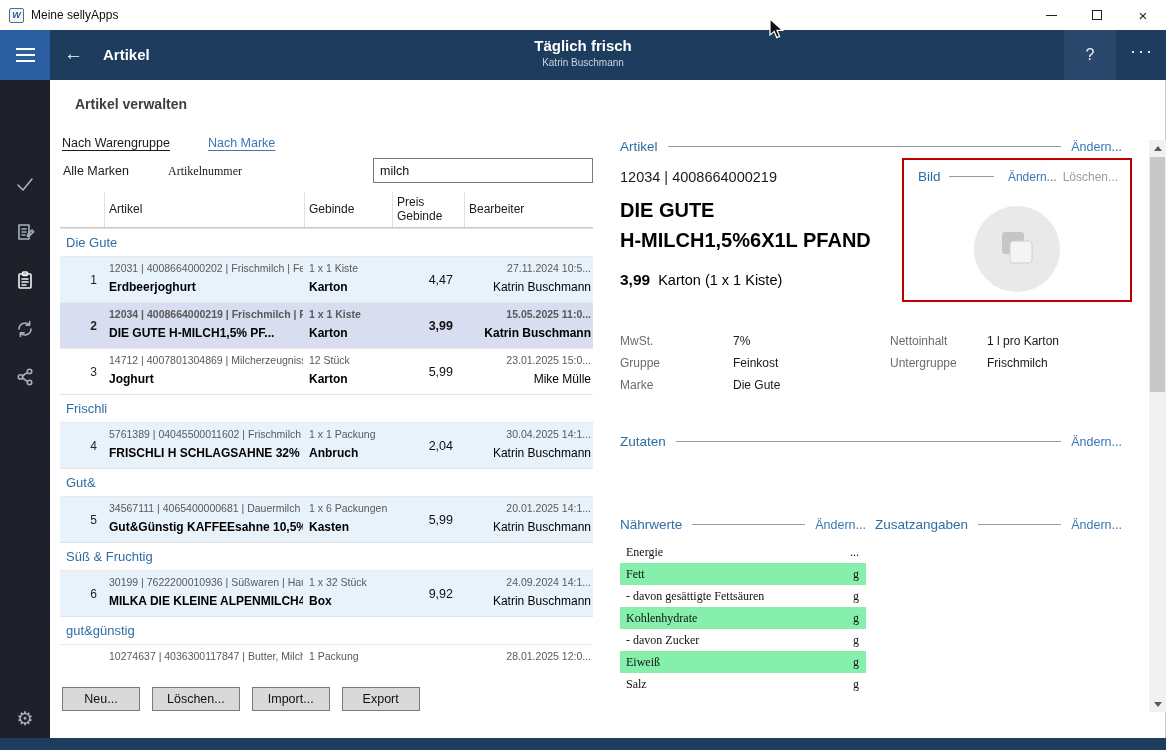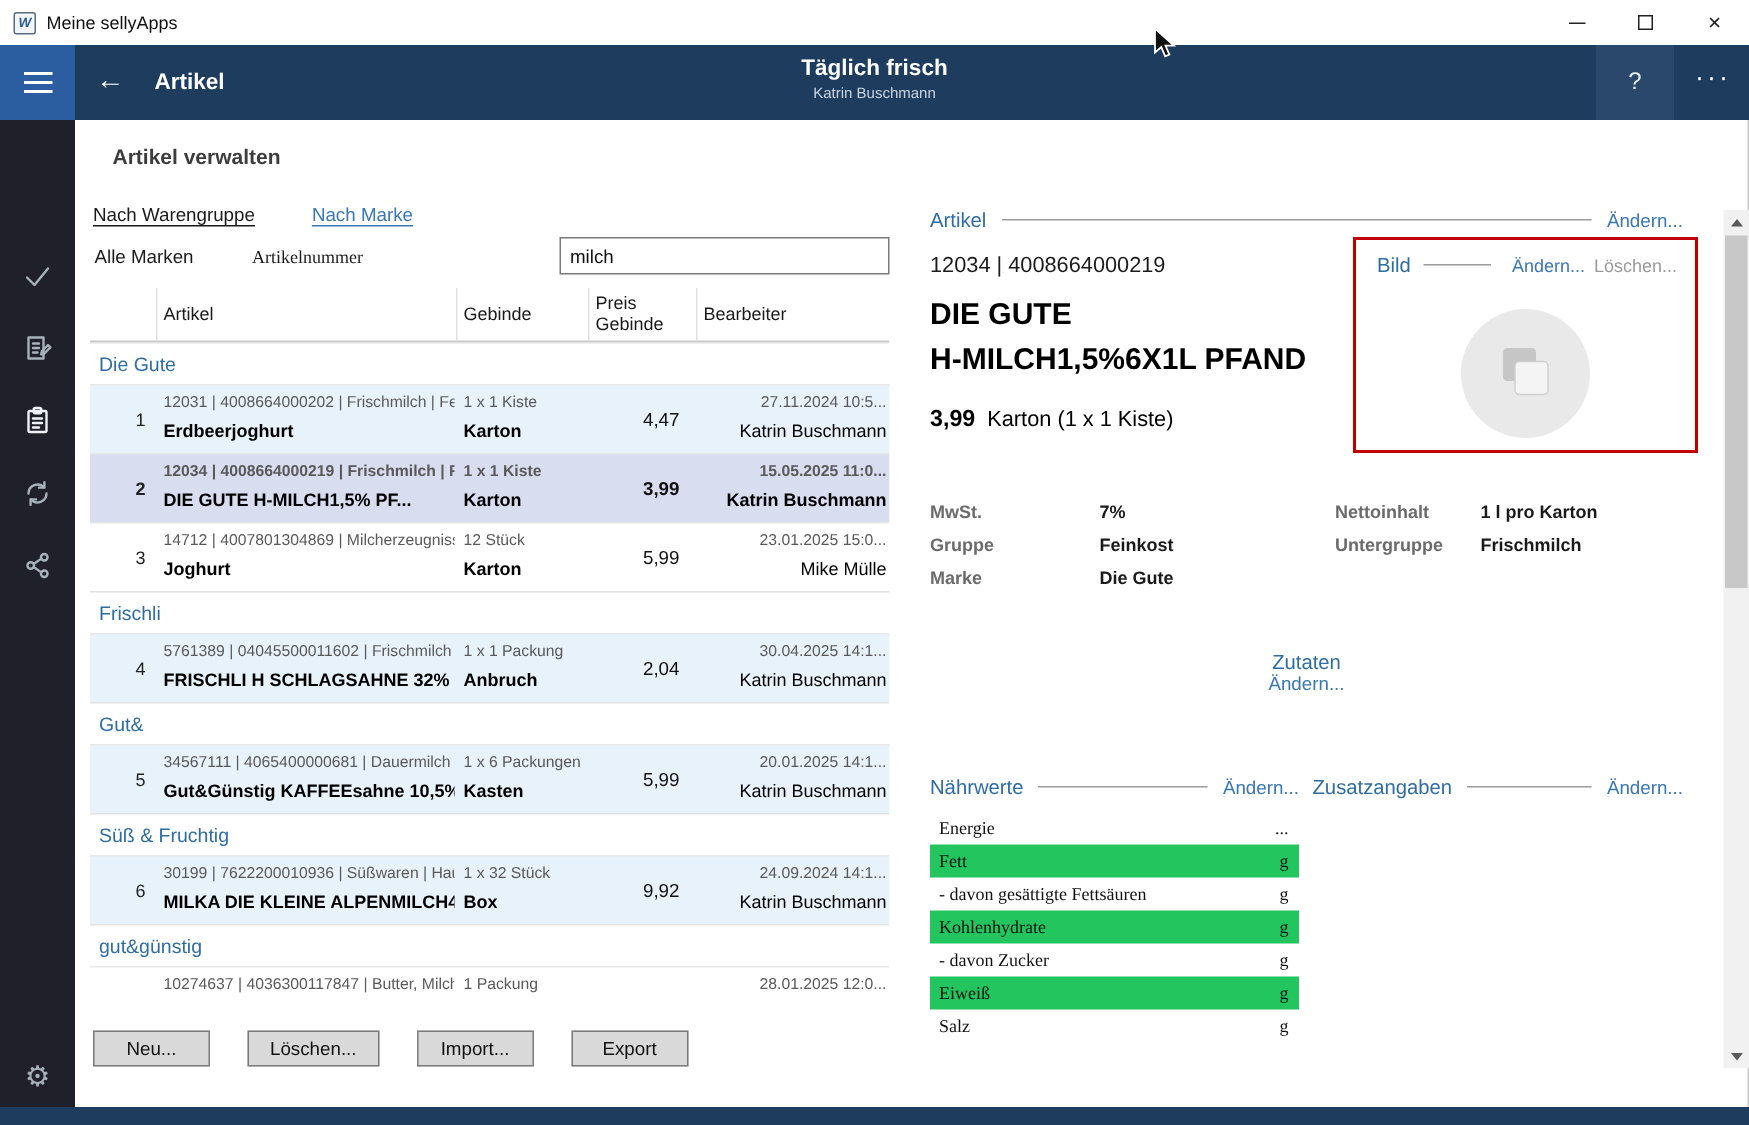--- a/index.html
+++ b/index.html
@@ -76,56 +76,56 @@
     font-size:12px; color:#222; }
   .c-two { padding:5px 2px 0 4px; overflow:hidden; }
   .c-meta { font-size:10.5px; color:#595959; white-space:nowrap; overflow:hidden; }
   .c-name { font-size:12px; color:#000; margin-top:6px; white-space:nowrap; overflow:hidden;font-weight:bold; }
   .c-price { display:flex; align-items:center; justify-content:flex-end; padding-right:12px;
     font-size:12.5px; color:#111; }
   .c-right { padding:5px 2px 0 0; text-align:right; overflow:hidden; }
   .c-date { font-size:10.5px; color:#595959; white-space:nowrap; }
   .c-editor { font-size:12px; color:#000; margin-top:6px; white-space:nowrap; }
   
-  .actions { position:absolute; left:62px; top:687px; display:flex; gap:25px; }
+  .actions { position:absolute; left:62px; top:687px; display:flex; gap:12px; }
   .actions button { min-width:78px; padding:4px 14px; background:#d9d9d9; border:1px solid #7a7a7a;
     font-size:12.5px; font-family:"Liberation Sans",sans-serif; color:#111; }
   
   .sec-head { position:absolute; display:flex; align-items:center; font-size:13.5px; }
   .sec-head .lbl { color:#2e6da4; white-space:nowrap; }
   .sec-head .rule { flex:1; height:1px; background:#9b9b9b; margin:0 10px; }
   .sec-head .lnk { color:#3a77b5; white-space:nowrap; font-size:12.5px; }
   .sh-artikel { left:620px; top:139px; width:502px; }
-  .sh-zutaten { left:620px; top:434px; width:502px;flex-direction:column; }
+  .sh-zutaten { left:620px; top:434px; width:502px; }
   .sh-naehr   { left:620px; top:517px; width:246px; }
   .sh-zusatz  { left:875px; top:517px; width:247px; }
   .detail-id { position:absolute; left:620px; top:169px; font-size:14.5px; color:#1a1a1a; }
   .detail-name1 { position:absolute; left:620px; top:199px; font-size:20px; font-weight:bold; color:#000; }
   .detail-name2 { position:absolute; left:620px; top:229px; font-size:20px; font-weight:bold; color:#000; }
   .detail-price { position:absolute; left:620px; top:271px; font-size:14.5px; color:#000; }
   .detail-price b { font-size:15.5px; margin-right:8px; }
   .bild-box { position:absolute; left:902px; top:158px; width:230px; height:144px;
     border:2px solid #c00000; background:#fff; }
   .bild-head { display:flex; align-items:center; padding:9px 12px 0 14px; font-size:13.5px;justify-content:flex-end; }
   .bild-head .lbl { color:#2e6da4; }
   .bild-head .rule { flex:1; height:1px; background:#9b9b9b; margin:0 8px; }
   .bild-head .lnk { font-size:12px; color:#3a77b5; margin-left:6px; }
   .bild-head .lnk.disabled { color:#9b9b9b; }
   .bild-circle { position:absolute; left:50%; top:46px; transform:translateX(-50%);
     width:86px; height:86px; border-radius:50%; background:#e9e9e9;
     display:flex; align-items:center; justify-content:center; }
   .fields { position:absolute; left:620px; top:330px; width:502px; display:grid;
     grid-template-columns:113px 157px 97px auto; font-size:12px; row-gap:0; }
-  .fields div { height:22px; line-height:22px;font-weight:bold; }
+  .fields div { height:22px; line-height:22px; }
   .f-lbl { color:#6b6b6b; }
   .f-val { color:#1a1a1a; }
   .nutrition { position:absolute; left:620px; top:541px; width:246px; font-size:12px;font-family:Liberation Serif, serif; }
   .n-row { height:22px; display:flex; align-items:center; justify-content:space-between;
     padding:0 7px 0 6px; color:#111; }
-  .n-row.shaded { background:#22c55e; }
+  .n-row.shaded { background:#86efac; }
   
   .scrollbar { position:absolute; left:1149px; top:140px; width:17px; height:572px; background:#f1f1f1; }
   .sb-btn { position:absolute; left:0; width:17px; height:16px; display:flex; align-items:center; justify-content:center; }
   .sb-btn.up { top:0; } .sb-btn.down { bottom:0; }
   .tri-up { width:0; height:0; border-left:4px solid transparent; border-right:4px solid transparent;
     border-bottom:5px solid #5a5a5a; }
   .tri-down { width:0; height:0; border-left:4px solid transparent; border-right:4px solid transparent;
     border-top:5px solid #5a5a5a; }
   .sb-thumb { position:absolute; left:1px; top:17px; width:15px; height:235px; background:#c8c8c8; }
   

